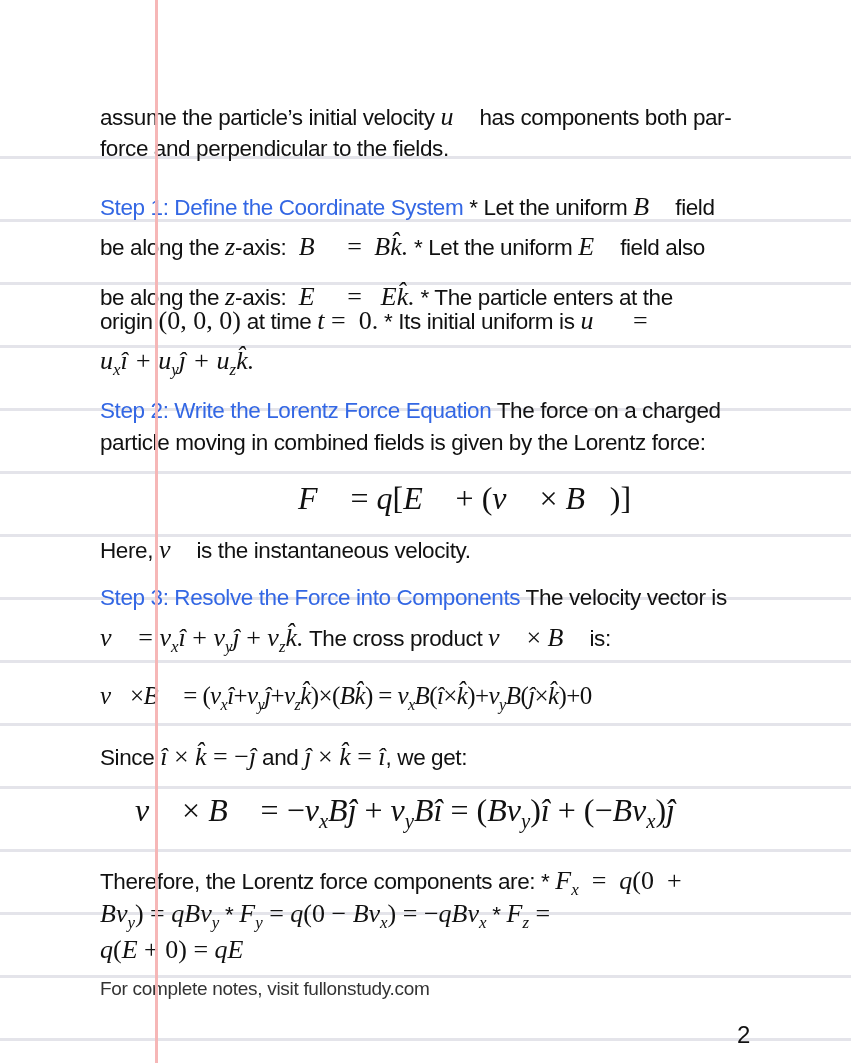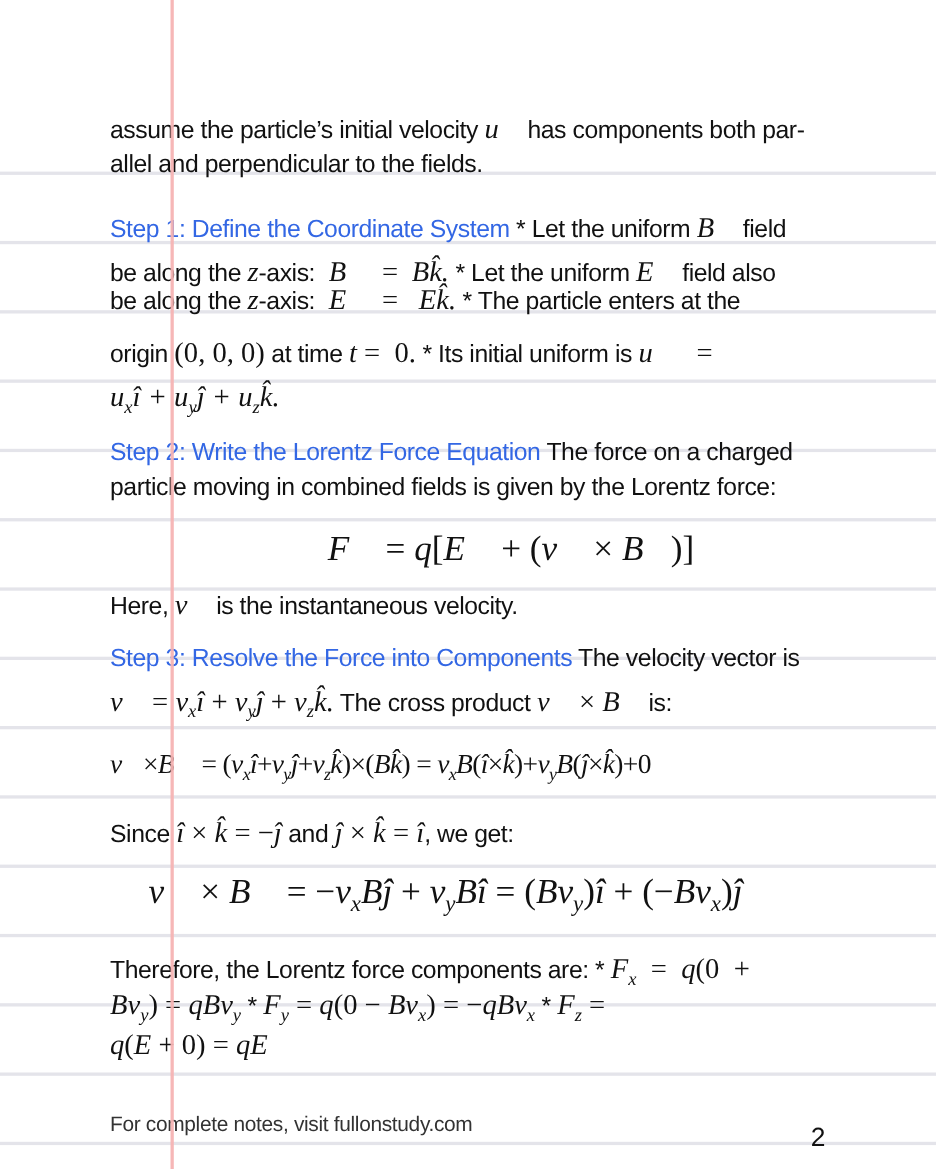--- a/index.html
+++ b/index.html
@@ -10,21 +10,21 @@
     color: #111;
   }
   .rule { position: absolute; left: 0; width: 851px; height: 3px; background: #e4e4ea; }
   .margin-line { position: absolute; left: 155px; top: 0; width: 3px; height: 1063px; background: #f6b3b3; z-index: 5; opacity: 0.95; }
   .line { position: absolute; left: 100px; white-space: nowrap; font-size: 22.5px; letter-spacing: -0.4px; transform-origin: left center; }
   .m { font-family: "Liberation Serif", serif; font-style: italic; font-size: 26px; letter-spacing: 0; }
   .mu { font-family: "Liberation Serif", serif; font-style: normal; font-size: 26px; letter-spacing: 0; }
   .step { color: #3367e4; }
   .disp { position: absolute; white-space: nowrap; font-family: "Liberation Serif", serif; font-size: 32px; }
   .disp i { font-style: italic; }
-  .footer-text { position: absolute; left: 100px; top: 1012px; font-size: 19px; color: #333; white-space: nowrap; letter-spacing: -0.3px; }
+  .footer-text { position: absolute; left: 100px; top: 978px; font-size: 19px; color: #333; white-space: nowrap; letter-spacing: -0.3px; }
   .page-num { position: absolute; left: 737px; top: 1021px; font-size: 24px; color: #111; }
   sub { font-size: 0.65em; }
 </style>
 </head>
 <body>
 
 <div>
   <div class="rule" style="top:156px"></div>
   <div class="rule" style="top:219px"></div>
   <div class="rule" style="top:282px"></div>
@@ -43,40 +43,40 @@
 </div>
 <div class="margin-line"></div>
 
 <div>
   <div class="line" style="top:102px">
     <span>assume the particle’s initial velocity</span>
     <span class="m">u⃗</span>
     <span>has components both par-</span>
   </div>
   <div class="line" style="top:136px">
-    <span>allel and perpendicular to the fields.</span>
+    <span>force and perpendicular to the fields.</span>
   </div>
 </div>
 
 <div>
   <div class="line" style="top:192px">
     <span class="step">Step 1: Define the Coordinate System</span>
     <span>* Let the uniform</span>
     <span class="m">B⃗</span>
     <span>field</span>
   </div>
   <div class="line" style="top:232px">
     <span>be along the</span>
     <span class="m">z</span><span>-axis:</span>
     <span class="m">&nbsp;B⃗</span> <span class="mu">&nbsp;=&nbsp;</span> <span class="m">Bk̂.</span>
     <span>* Let the uniform</span>
     <span class="m">E⃗</span>
     <span>field also</span>
   </div>
-  <div class="line" style="top:258px">
+  <div class="line" style="top:282px">
     <span>be along the</span>
     <span class="m">z</span><span>-axis:</span>
     <span class="m">&nbsp;E⃗</span> <span class="mu">&nbsp;=&nbsp;</span> <span class="m">&nbsp;Ek̂.</span>
     <span>* The particle enters at the</span>
   </div>
   <div class="line" style="top:306px">
     <span>origin</span>
     <span class="mu">(0, 0, 0)</span>
     <span>at time</span>
     <span class="m">t</span><span class="mu">&nbsp;=&nbsp;&nbsp;0.</span>

